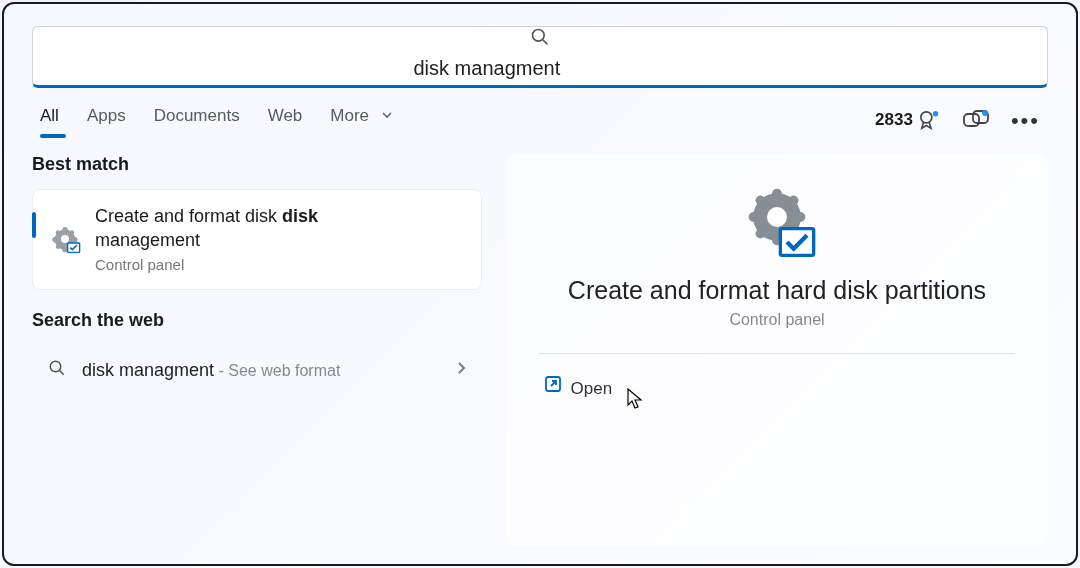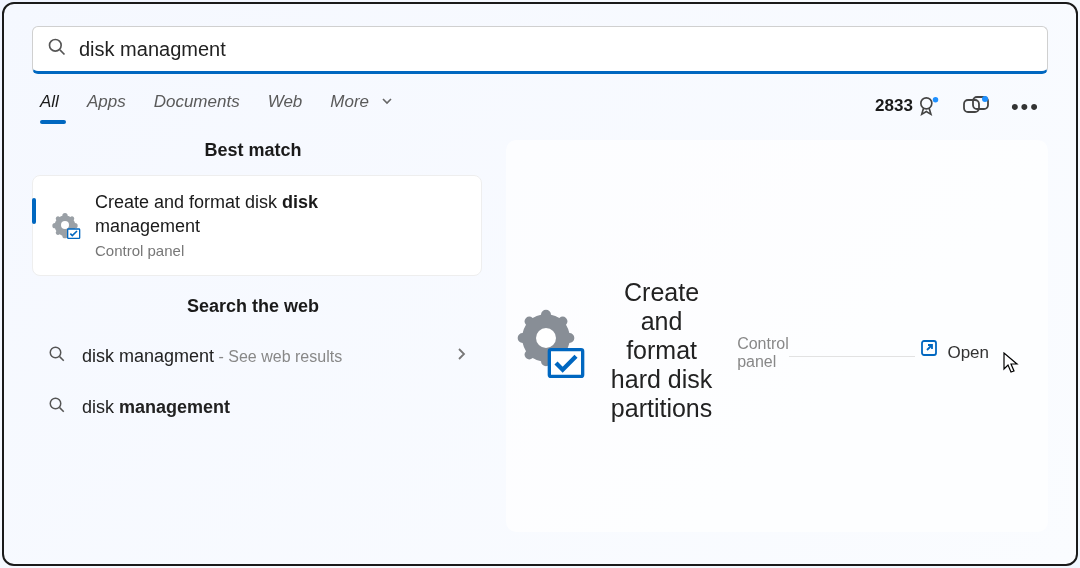--- a/index.html
+++ b/index.html
@@ -22,45 +22,46 @@
     overflow: hidden;
     position: relative;
   }
   
   .search-bar {
     margin: 22px 28px 0 28px;
     background: #fff;
     border: 1px solid #d0d0d0;
     border-bottom: 3px solid #0067c0;
     border-radius: 6px;
-    height: 48px;
+    height: 62px;
     display: flex;
     align-items: center;
     padding: 0 14px;
+    flex-direction: column;
   }
   .search-bar svg { flex-shrink: 0; }
   .search-input {
     border: none;
     outline: none;
     font-size: 20px;
     margin-left: 12px;
     flex: 1;
     font-family: inherit;
     color: #222;
     background: transparent;
   }
   
   .tabs-row {
     display: flex;
     align-items: center;
     padding: 18px 36px 0 36px;
     font-size: 17px;
     color: #5a5a5a;
   }
-  .tabs { display: flex; gap: 28px; align-items: flex-end; font-style: italic; }
+  .tabs { display: flex; gap: 28px; align-items: flex-end; }
   .tab { cursor: pointer; padding-bottom: 10px; position: relative; }
   .tab.active { color: #1a1a1a; font-weight: 400; }
   .tab.active::after {
     content: "";
     position: absolute;
     left: 0; bottom: -2px;
     width: 26px; height: 4px;
     background: #0067c0;
     border-radius: 2px;
   }
@@ -76,29 +77,28 @@
     gap: 24px;
     height: calc(100% - 150px);
   }
   .left-col { width: 450px; }
   .right-col {
     flex: 1;
     background: rgba(255,255,255,0.65);
     border-radius: 10px;
     padding: 28px 0 0 0;
     display:flex;
-    flex-direction:row;
+    flex-direction:column;
     align-items:center;
   }
   .section-title {
     font-weight: 650;
     font-size: 18px;
     color: #1a1a1a;
     margin: 0 8px 14px 0;
-    text-align: center;
   }
   .result-card {
     background: #fff;
     border: 1px solid #eee;
     border-radius: 8px;
     padding: 14px 16px;
     display: flex;
     align-items: center;
     gap: 14px;
     position: relative;
@@ -233,41 +233,28 @@
       <div class="web-list">
         <div class="web-item">
           <div class="web-item-left">
             <span>
               <svg width="18" height="18" viewBox="0 0 24 24" fill="none" stroke="#555" stroke-width="2">
                 <circle cx="10" cy="10" r="7"></circle>
                   <line x1="21" y1="21" x2="15.5" y2="15.5"></line>
               </svg>
             </span>
             <span>
-              <span>disk </span><span>managment</span><span class="hint"> - See web results</span>
+              <span>disk </span><span>managment</span><span class="hint"> - See web format</span>
             </span>
           </div>
           <span class="chev">
             <svg width="10" height="14" viewBox="0 0 10 14">
                 <path d="M3 2l5 5-5 5" fill="none" stroke="#777" stroke-width="1.8"></path>
               </svg>
           </span>
-        </div>
-        <div class="web-item">
-          <div class="web-item-left">
-            <span>
-              <svg width="18" height="18" viewBox="0 0 24 24" fill="none" stroke="#555" stroke-width="2">
-                <circle cx="10" cy="10" r="7"></circle>
-                  <line x1="21" y1="21" x2="15.5" y2="15.5"></line>
-              </svg>
-            </span>
-            <span>
-              <span>disk </span><b>management</b>
-            </span>
-          </div>
         </div>
       </div>
     </div>
 
     <div class="right-col">
       <span class="detail-icon">
         <svg width="80" height="80" viewBox="0 0 48 48">
           <path d="M24 4a3 3 0 0 1 3 3 16 16 0 0 1 5 2 3 3 0 0 1 4 0 3 3 0 0 1 0 4 16 16 0 0 1 2 5 3 3 0 0 1 3 3 3 3 0 0 1-3 3 16 16 0 0 1-2 5 3 3 0 0 1 0 4 3 3 0 0 1-4 0 16 16 0 0 1-5 2 3 3 0 0 1-3 3 3 3 0 0 1-3-3 16 16 0 0 1-5-2 3 3 0 0 1-4 0 3 3 0 0 1 0-4 16 16 0 0 1-2-5 3 3 0 0 1-3-3 3 3 0 0 1 3-3 16 16 0 0 1 2-5 3 3 0 0 1 0-4 3 3 0 0 1 4 0 16 16 0 0 1 5-2 3 3 0 0 1 3-3z" fill="#888e96"></path>
           <circle cx="24" cy="21" r="6" fill="#fff"></circle>
           <rect x="26" y="28" width="20" height="16" rx="1" fill="#fff" stroke="#0067c0" stroke-width="2"></rect>

